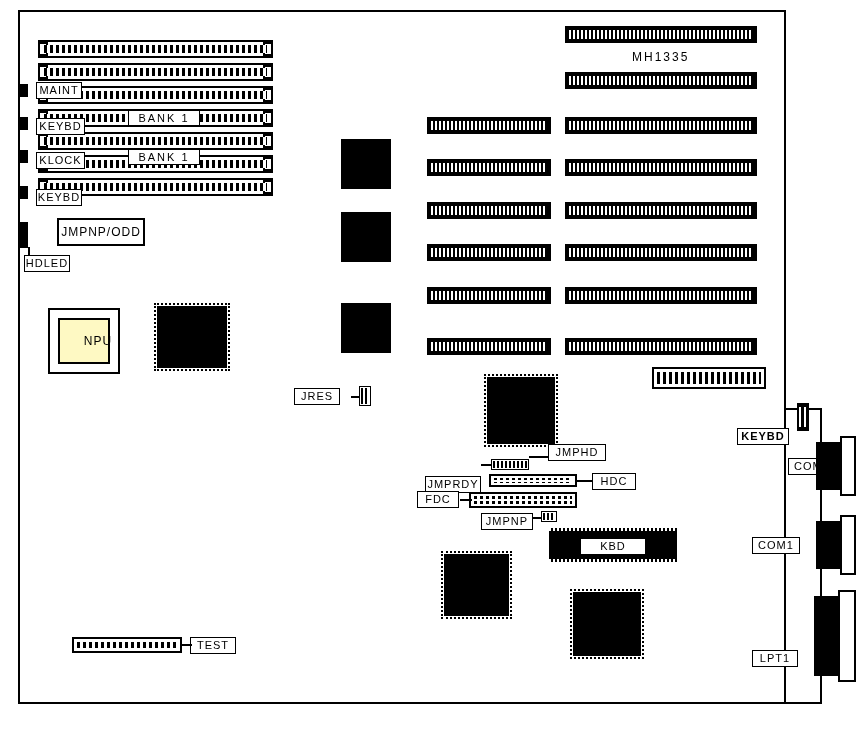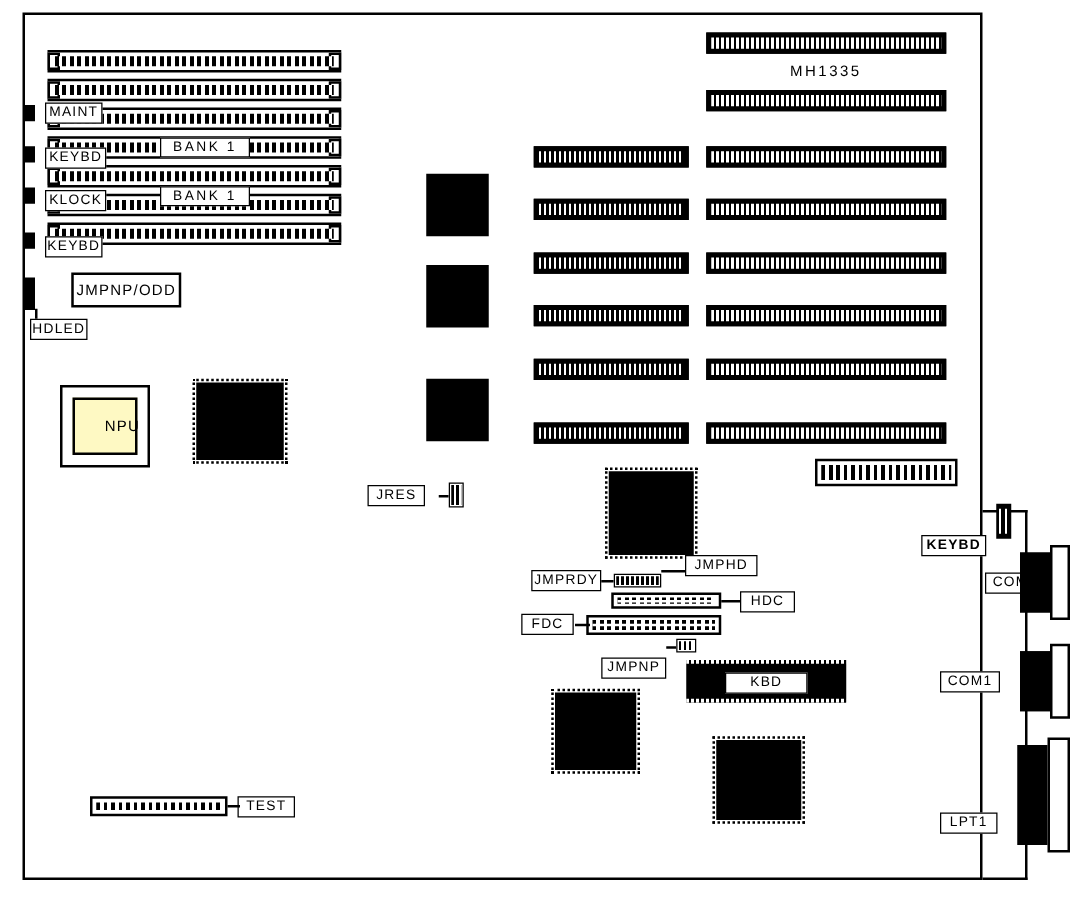--- a/index.html
+++ b/index.html
@@ -348,35 +348,35 @@
   <div class="slot" style="left:427px; top:244px; width:124px; height:17px;"></div>
   <div class="slot" style="left:427px; top:287px; width:124px; height:17px;"></div>
   <div class="slot" style="left:427px; top:338px; width:124px; height:17px;"></div>
 
   <div class="label" style="left:294px; top:388px; width:46px;">JRES</div>
   <div class="line" style="left:351px; top:396px; width:8px; height:2px;"></div>
   <div class="jumper" style="left:359px; top:386px; width:12px; height:20px;"></div>
 
   <div class="chip-pins" style="left:487px; top:377px; width:68px; height:67px;"></div>
 
-  <div class="label" style="left:425px; top:456px; width:56px;">JMPRDY</div>
+  <div class="label" style="left:425px; top:476px; width:56px;">JMPRDY</div>
   <div class="line" style="left:481px; top:464px; width:10px; height:2px;"></div>
   <div class="jumper" style="left:491px; top:459px; width:38px; height:11px;"></div>
   <div class="line" style="left:529px; top:456px; width:22px; height:2px;"></div>
   <div class="label" style="left:548px; top:444px; width:58px;">JMPHD</div>
 
   <div class="idehdr idehdr-split" style="left:489px; top:474px; width:88px; height:13px;"></div>
   <div class="line" style="left:577px; top:480px; width:16px; height:2px;"></div>
   <div class="label" style="left:592px; top:473px; width:44px;">HDC</div>
 
   <div class="idehdr idehdr-split" style="left:469px; top:492px; width:108px; height:16px;"></div>
   <div class="line" style="left:460px; top:499px; width:12px; height:2px;"></div>
   <div class="label" style="left:417px; top:491px; width:42px;">FDC</div>
 
-  <div class="label" style="left:481px; top:526px; width:52px;">JMPNP</div>
+  <div class="label" style="left:481px; top:513px; width:52px;">JMPNP</div>
   <div class="line" style="left:533px; top:517px; width:8px; height:2px;"></div>
   <div class="jumper" style="left:541px; top:511px; width:16px; height:11px;"></div>
 
   <div class="chip" style="left:549px; top:528px; width:128px; height:34px;">
     <div style="position:absolute; left:0; right:0; top:0; height:3px; background:repeating-linear-gradient(to right,#fff 0px,#fff 2px,#000 2px,#000 4px);"></div>
     <div style="position:absolute; left:0; right:0; bottom:0; height:3px; background:repeating-linear-gradient(to right,#fff 0px,#fff 2px,#000 2px,#000 4px);"></div>
   </div>
   <div class="label" style="left:580px; top:538px; width:66px;">KBD</div>
 
   <div class="chip-pins" style="left:444px; top:554px; width:65px; height:62px;"></div>

